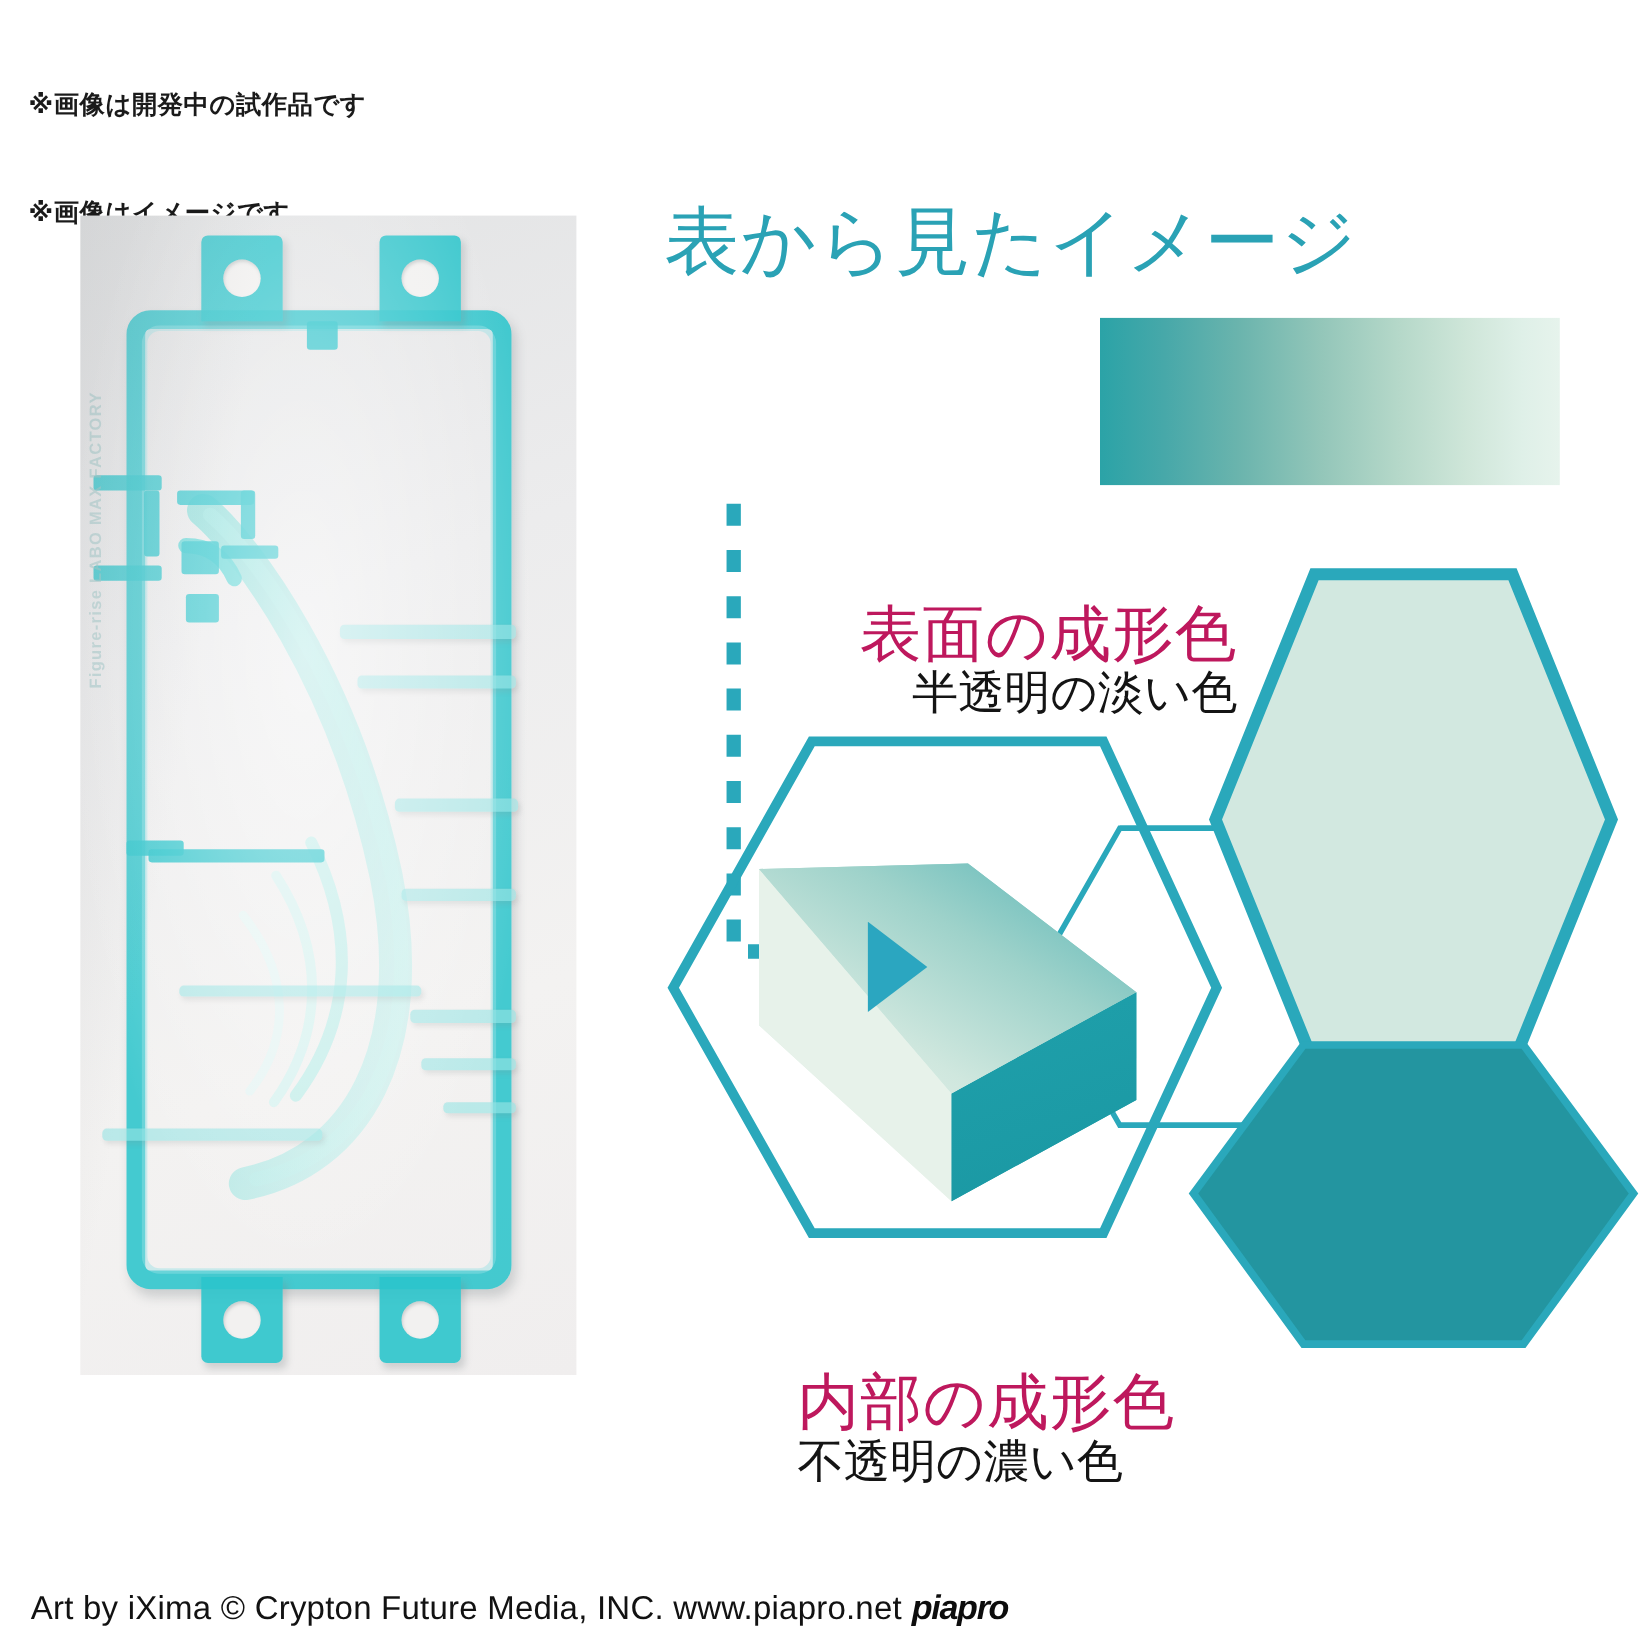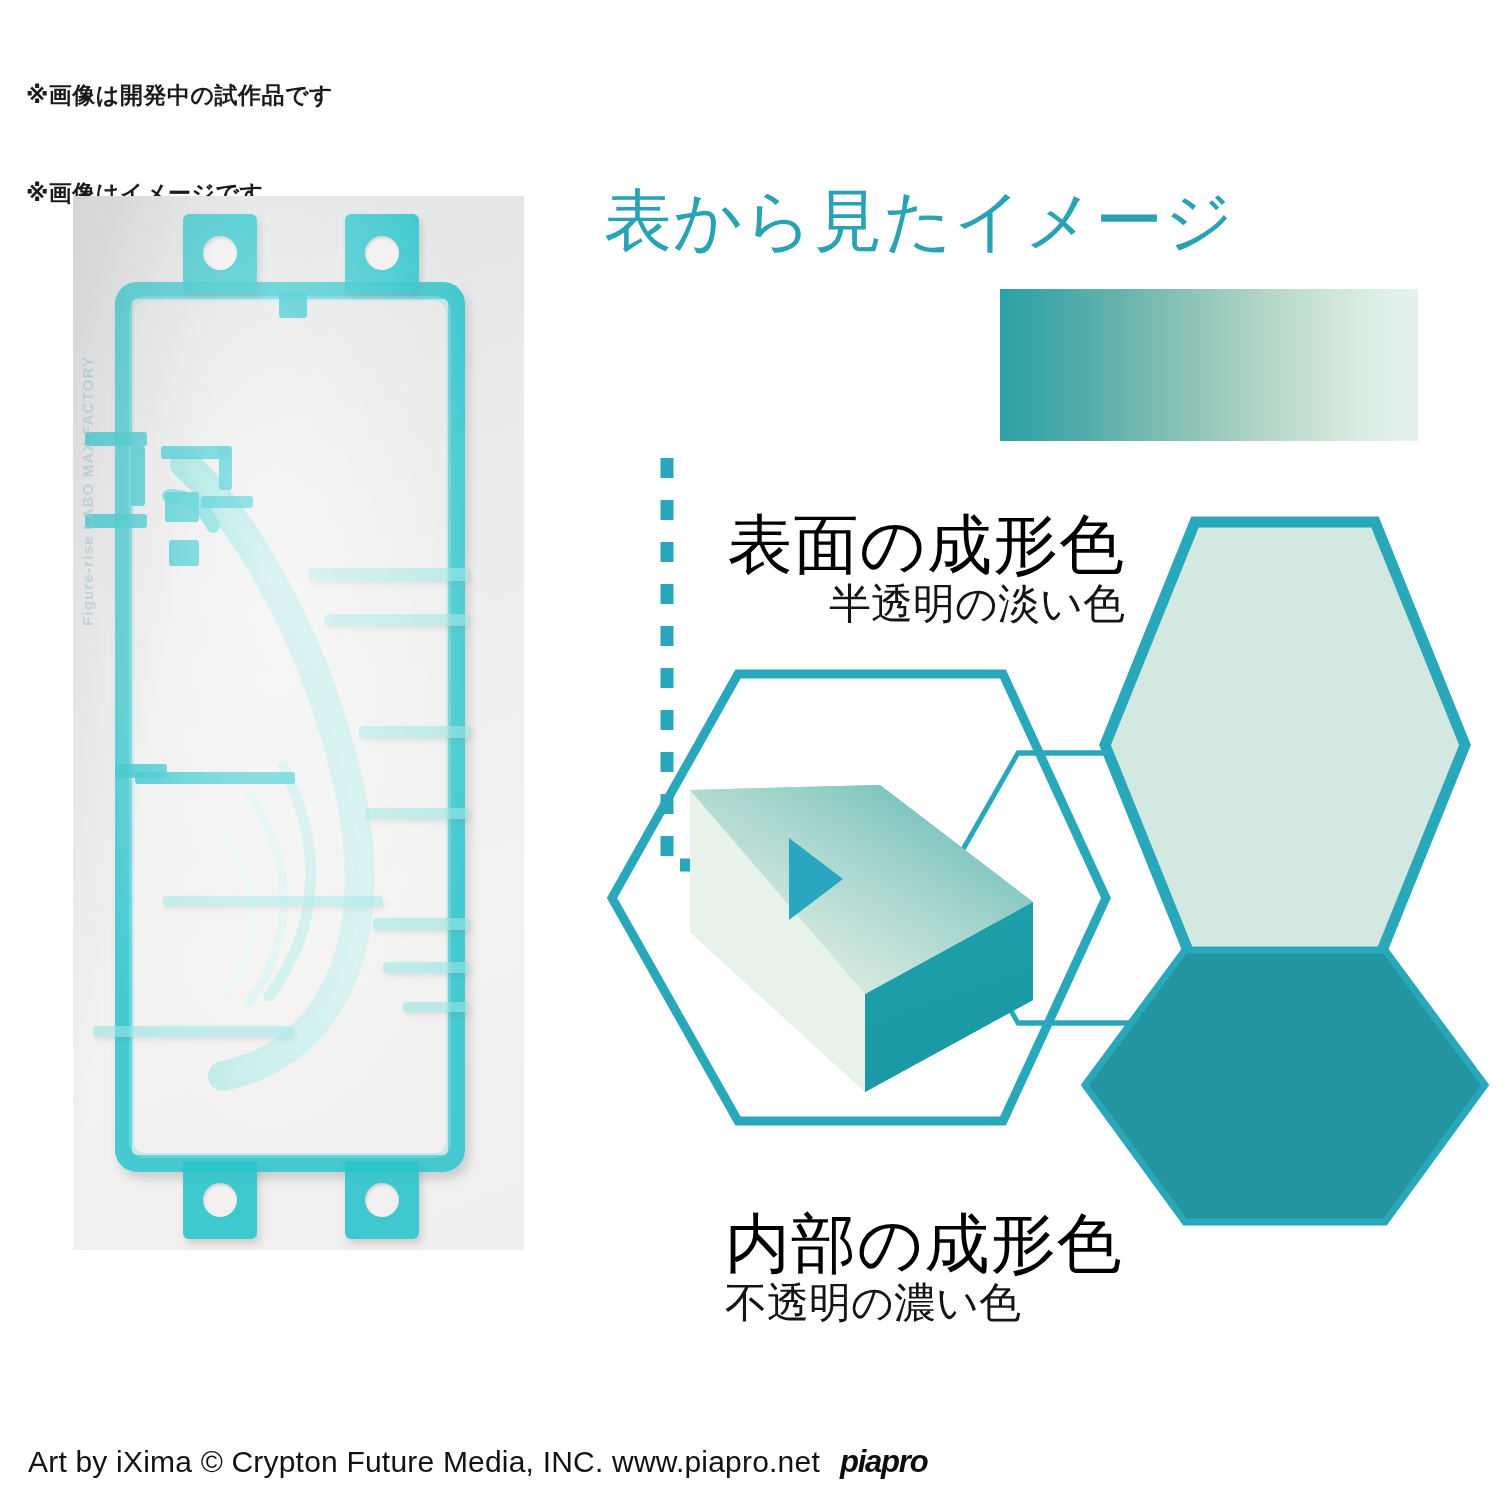--- a/index.html
+++ b/index.html
@@ -168,26 +168,27 @@
     width: 400px;
   }
   .label-inner {
     position: absolute;
     left: 725px;
     top: 1209px;
     text-align: left;
     width: 400px;
   }
   .lbl-title {
-    font-size: 65px;
+    font-size: 56px;
     line-height: 1.08;
-    color: #000000;
+    color: #be185d;
     letter-spacing: 1px;
     font-weight: 500;
     white-space: nowrap;
+    margin-top: 36px;
   }
   .lbl-sub {
     font-size: 42px;
     line-height: 1.12;
     color: #141414;
     letter-spacing: 0px;
     white-space: nowrap;
   }
 
   
@@ -200,21 +201,21 @@
     pointer-events: none;
   }
 
   
   .credit {
     position: absolute;
     left: 28px;
     bottom: 20px;
     display: flex;
     align-items: baseline;
-    gap: 20px;
+    gap: 9px;
     font-size: 30px;
     color: #121212;
     letter-spacing: 0.2px;
     white-space: nowrap;
   }
   .credit .piapro-logo {
     font-size: 31px;
     font-weight: 800;
     font-style: italic;
     letter-spacing: -1.2px;

